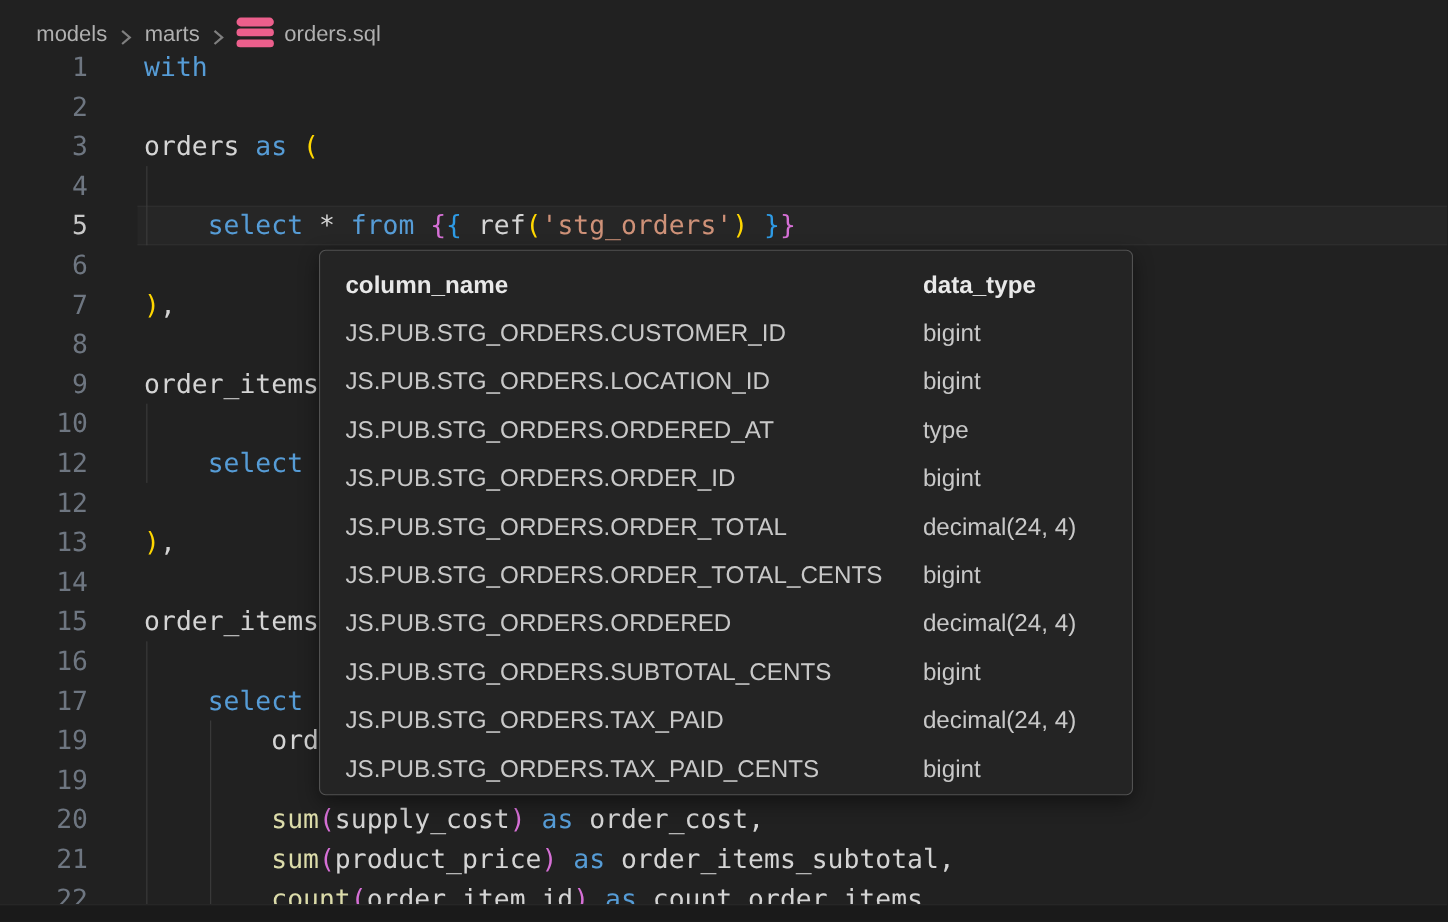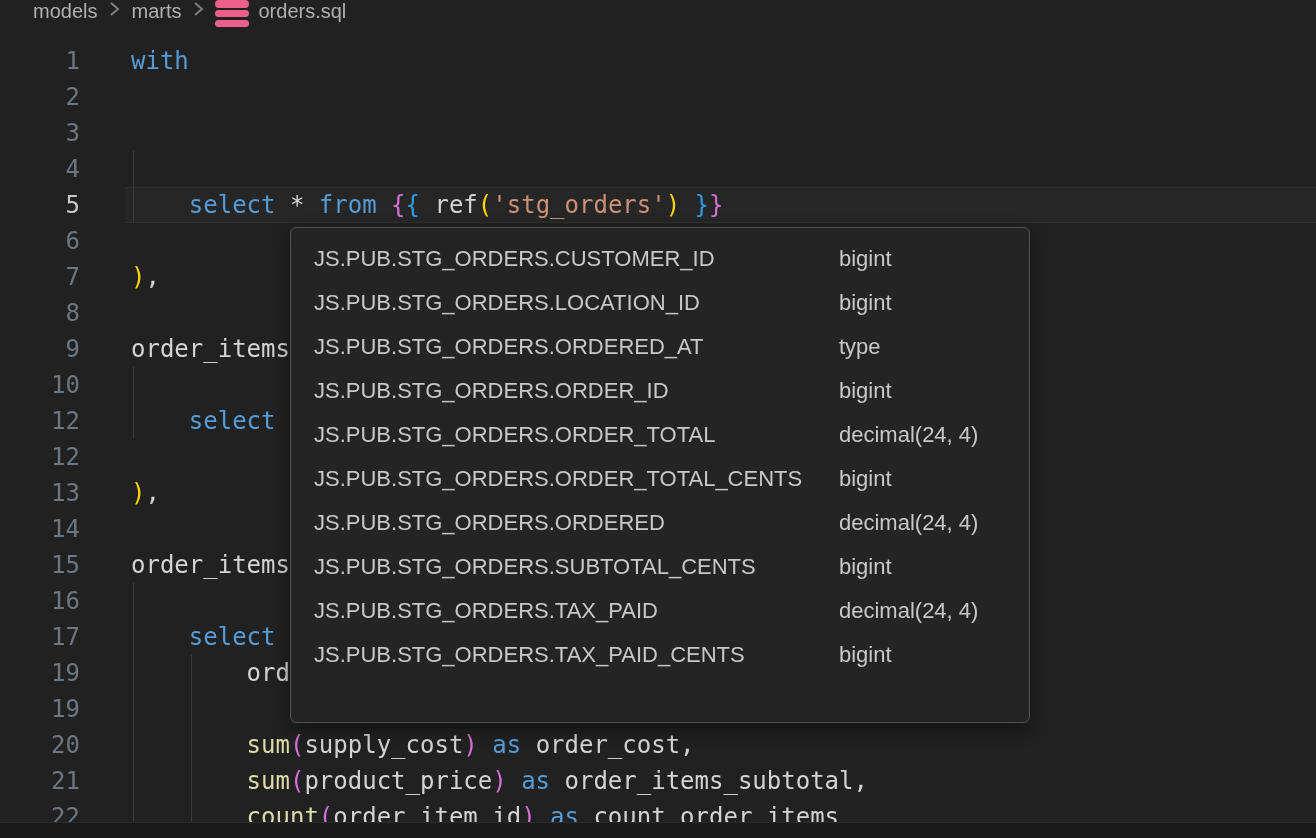--- a/index.html
+++ b/index.html
@@ -5,21 +5,21 @@
   * { margin:0; padding:0; box-sizing:border-box; }
   html,body { width:1316px; height:838px; overflow:hidden; background:#212121; }
   .screen {
     position:relative; width:1316px; height:838px; background:#212121;
     font-family:"Liberation Sans","DejaVu Sans",sans-serif; overflow:hidden;
   }
 
   
   .breadcrumb {
     position:absolute; top:0; left:0; right:0; height:43px;
-    display:flex; align-items:flex-start; padding-left:33px;
+    display:flex; align-items:flex-end; padding-left:33px;
     font-size:20px; color:#b0b0b0;
   }
   .breadcrumb .crumb { color:#b0b0b0; }
   .breadcrumb .chev { margin:0 10px; display:flex; align-items:center; }
   .db-icon { width:34px; height:27px; margin-right:9px; display:flex; flex-direction:column; justify-content:space-between; }
   .db-icon i { display:block; height:7.5px; border-radius:4px; background:#EC5F8C; }
 
   
   .editor { position:absolute; top:43px; left:0; right:0; bottom:0; }
   .cur-line {
@@ -99,20 +99,21 @@
         <div class="line">
           <span class="ln">1</span>
           <span class="cd"><span style="color: rgb(86, 156, 214);">with</span></span>
         </div>
         <div class="line">
           <span class="ln">2</span>
           <span class="cd"></span>
         </div>
         <div class="line">
           <span class="ln">3</span>
+          <span class="cd"><span style="color: rgb(212, 212, 212);">orders </span><span style="color: rgb(86, 156, 214);">as</span><span style="color: rgb(212, 212, 212);"> </span><span style="color: rgb(255, 215, 0);">(</span></span>
         </div>
         <div class="line">
           <span class="ln">4</span>
           <span class="cd"></span>
         </div>
         <div class="line active">
           <span class="ln">5</span>
           <span class="cd"><span style="color: rgb(212, 212, 212);">    </span><span style="color: rgb(86, 156, 214);">select</span><span style="color: rgb(212, 212, 212);"> * </span><span style="color: rgb(86, 156, 214);">from</span><span style="color: rgb(212, 212, 212);"> </span><span style="color: rgb(214, 112, 214);">{</span><span style="color: rgb(46, 155, 229);">{</span><span style="color: rgb(212, 212, 212);"> </span><span style="color: rgb(212, 212, 212);">ref</span><span style="color: rgb(255, 215, 0);">(</span><span style="color: rgb(206, 145, 120);">'stg_orders'</span><span style="color: rgb(255, 215, 0);">)</span><span style="color: rgb(212, 212, 212);"> </span><span style="color: rgb(46, 155, 229);">}</span><span style="color: rgb(214, 112, 214);">}</span></span>
         </div>
         <div class="line">
@@ -179,20 +180,24 @@
           <span class="ln">21</span>
           <span class="cd"><span style="color: rgb(212, 212, 212);">        </span><span style="color: rgb(220, 220, 170);">sum</span><span style="color: rgb(214, 112, 214);">(</span><span style="color: rgb(212, 212, 212);">product_price</span><span style="color: rgb(214, 112, 214);">)</span><span style="color: rgb(212, 212, 212);"> </span><span style="color: rgb(86, 156, 214);">as</span><span style="color: rgb(212, 212, 212);"> </span><span style="color: rgb(212, 212, 212);">order_items_subtotal,</span></span>
         </div>
         <div class="line">
           <span class="ln">22</span>
           <span class="cd"><span style="color: rgb(212, 212, 212);">        </span><span style="color: rgb(220, 220, 170);">count</span><span style="color: rgb(214, 112, 214);">(</span><span style="color: rgb(212, 212, 212);">order_item_id</span><span style="color: rgb(214, 112, 214);">)</span><span style="color: rgb(212, 212, 212);"> </span><span style="color: rgb(86, 156, 214);">as</span><span style="color: rgb(212, 212, 212);"> </span><span style="color: rgb(212, 212, 212);">count_order_items</span></span>
         </div>
       </div>
 
     <div class="popup">
+      <div class="phead">
+        <span>column_name</span>
+        <span>data_type</span>
+      </div>
       <div>
           <div class="prow">
             <span>JS.PUB.STG_ORDERS.CUSTOMER_ID</span>
             <span>bigint</span>
           </div>
           <div class="prow">
             <span>JS.PUB.STG_ORDERS.LOCATION_ID</span>
             <span>bigint</span>
           </div>
           <div class="prow">

